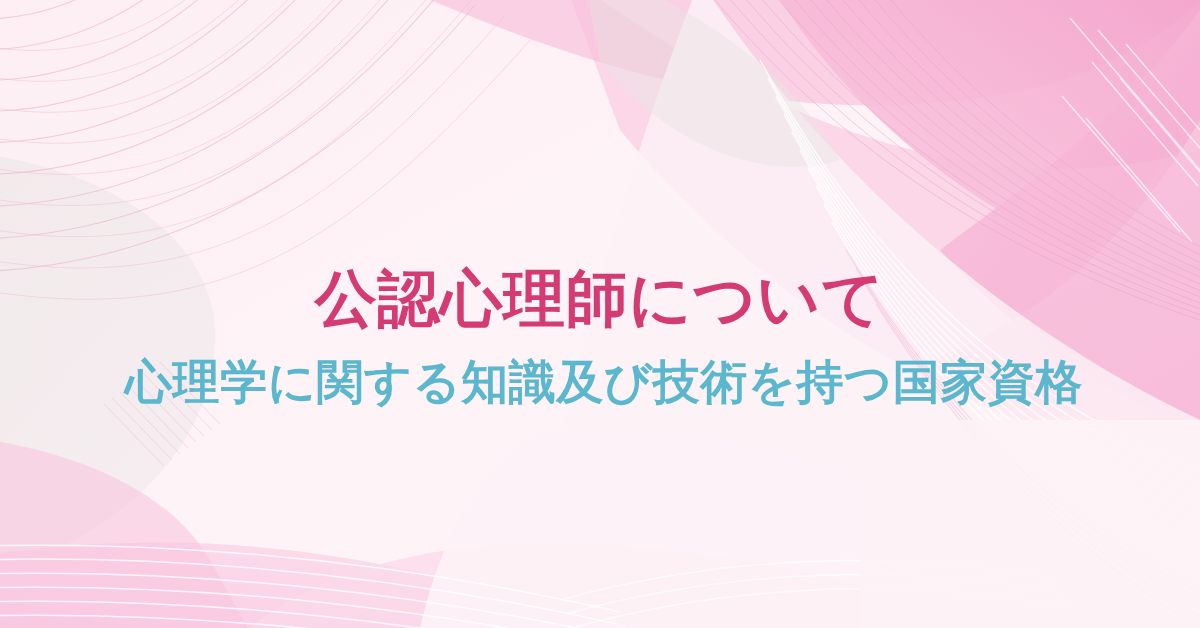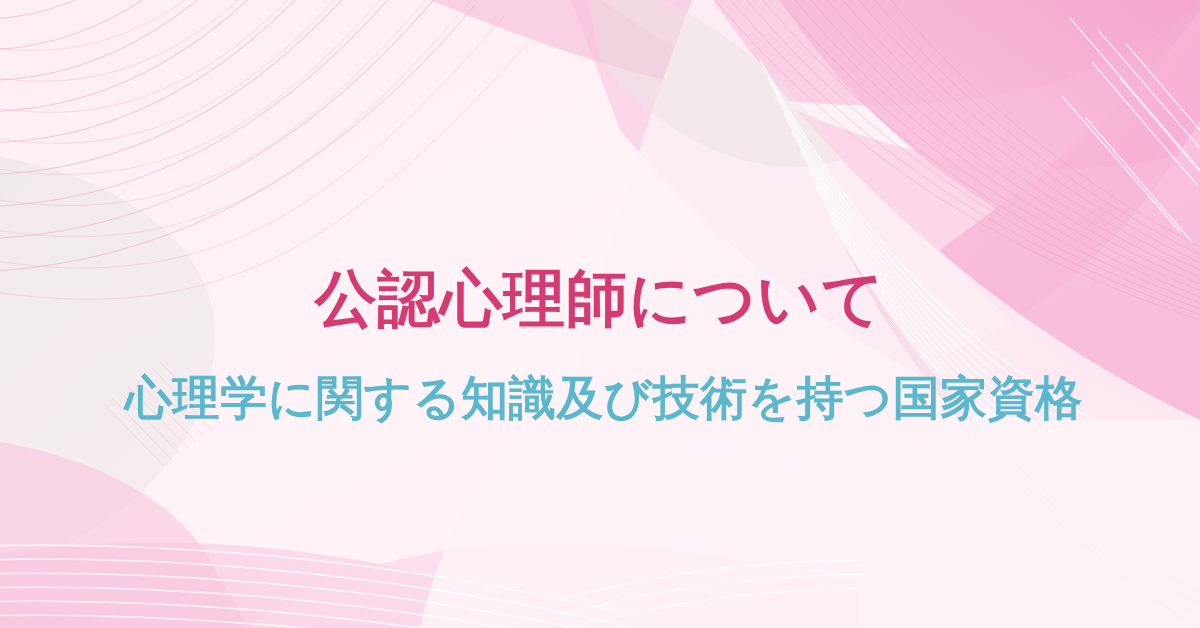--- a/index.html
+++ b/index.html
@@ -38,21 +38,21 @@
     width: 1200px;
     height: 628px;
     display: flex;
     flex-direction: column;
     align-items: center;
     justify-content: center;
     text-align: center;
   }
 
   .title {
-    margin: 16px;
+    margin: 0;
     font-size: 62px;
     line-height: 1.05;
     font-weight: 700;
     letter-spacing: 0.012em;
     color: #d43b73;
     white-space: nowrap;
   }
 
   .subtitle {
     margin: 26px 0 0 8px;

